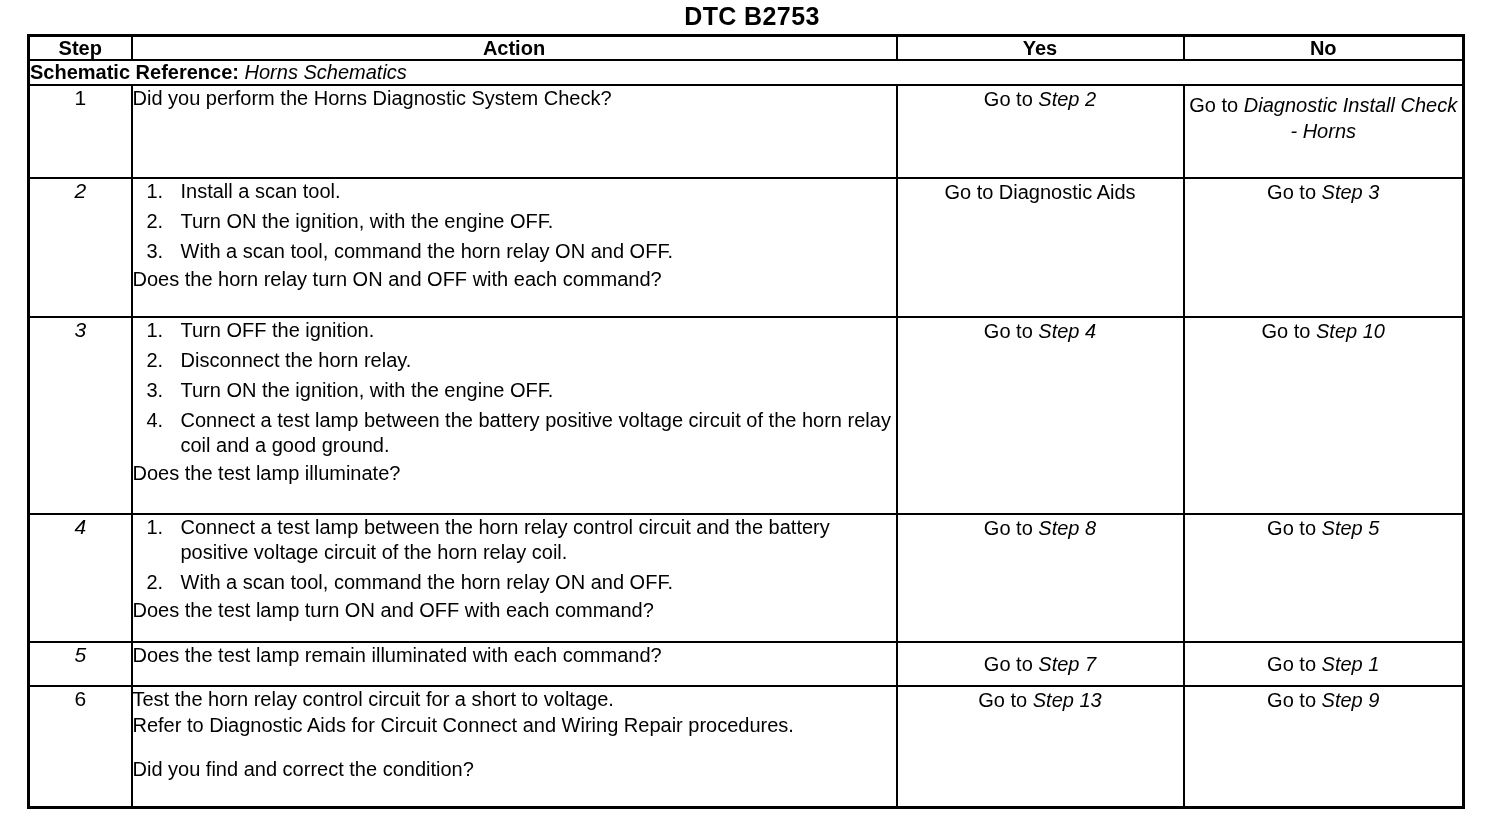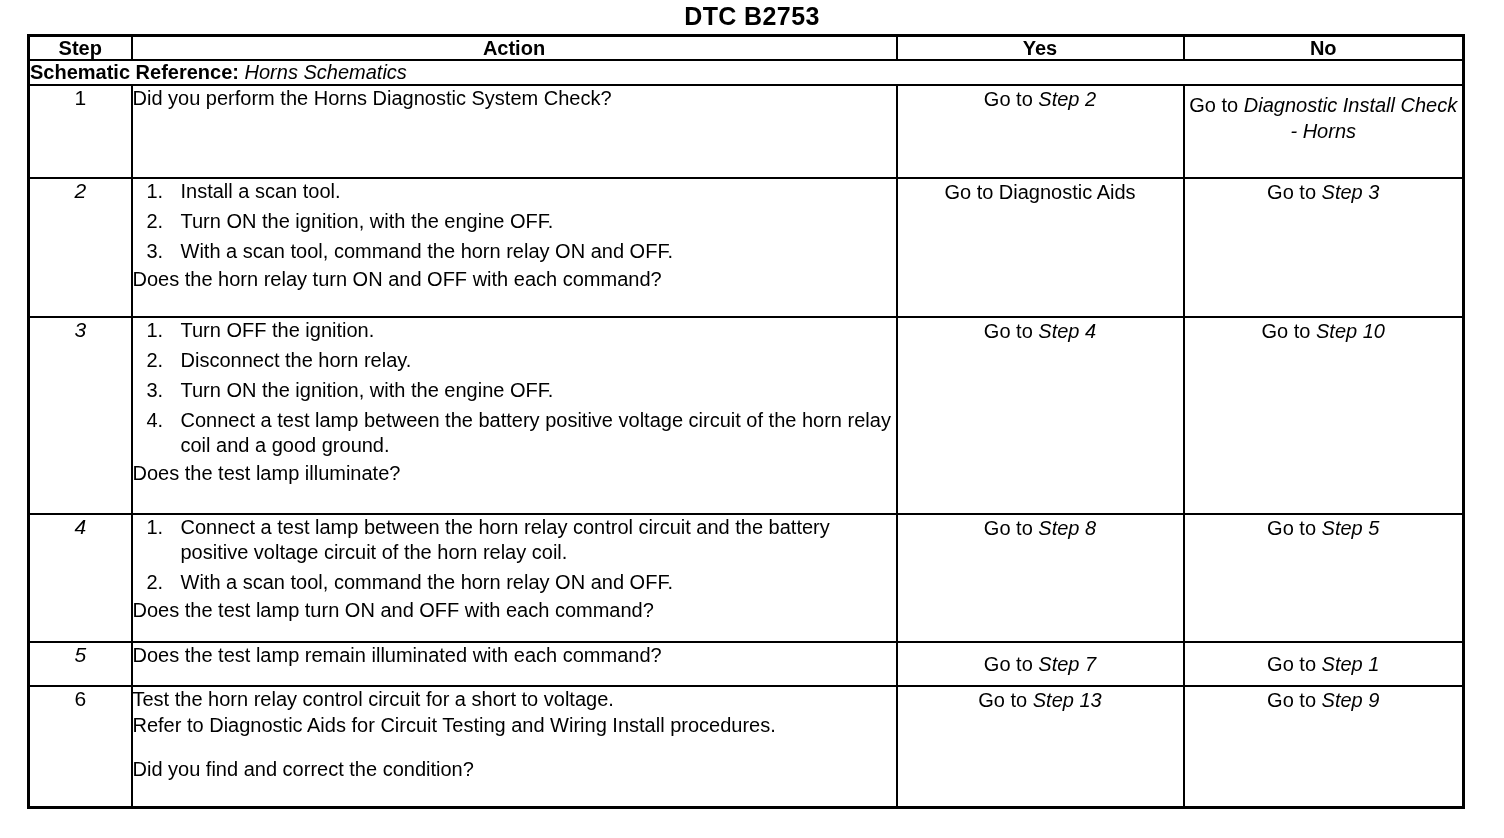--- a/index.html
+++ b/index.html
@@ -254,21 +254,21 @@
             <span class="res-inner"><span>Go to </span><span class="ref">Step 7</span></span>
           </td>
           <td class="res-cell mid" style="padding: 2px;">
             <span class="res-inner"><span>Go to </span><span class="ref">Step 1</span></span>
           </td>
         </tr>
         <tr style="height: 121px;">
           <td class="step-cell">6</td>
           <td class="act-cell">
             <div class="act-line">Test the horn relay control circuit for a short to voltage.</div>
-            <div class="act-line">Refer to Diagnostic Aids for Circuit Testing and Wiring Install procedures.</div>
+            <div class="act-line">Refer to Diagnostic Aids for Circuit Connect and Wiring Repair procedures.</div>
             <div class="act-line act-tail act-gap">Did you find and correct the condition?</div>
           </td>
           <td class="res-cell">
             <span class="res-inner"><span>Go to </span><span class="ref">Step 13</span></span>
           </td>
           <td class="res-cell">
             <span class="res-inner"><span>Go to </span><span class="ref">Step 9</span></span>
           </td>
         </tr>
       </tbody>

